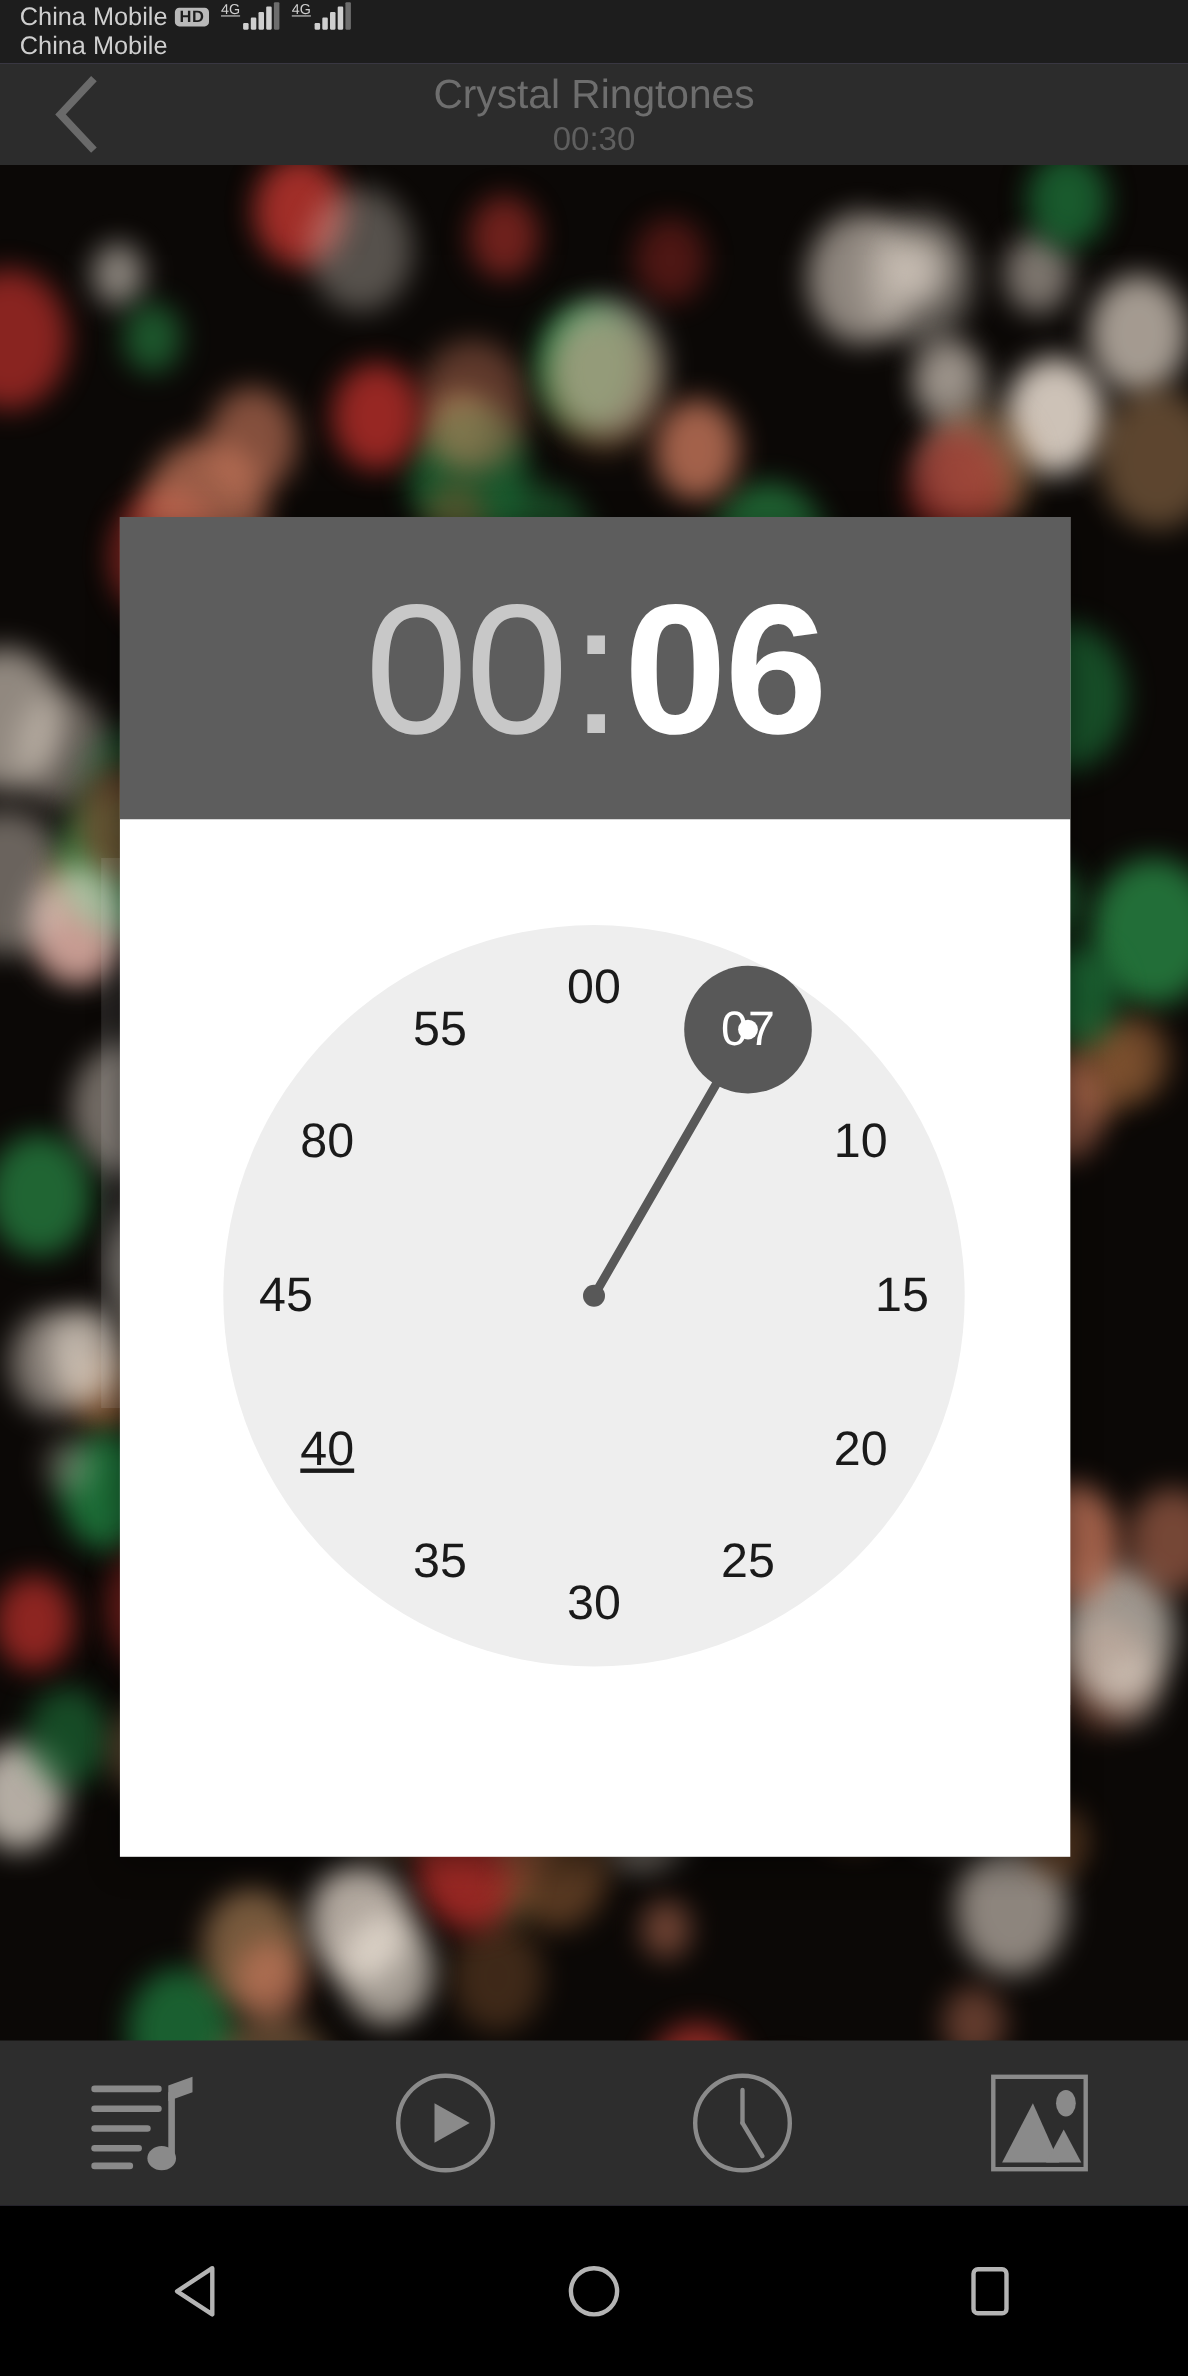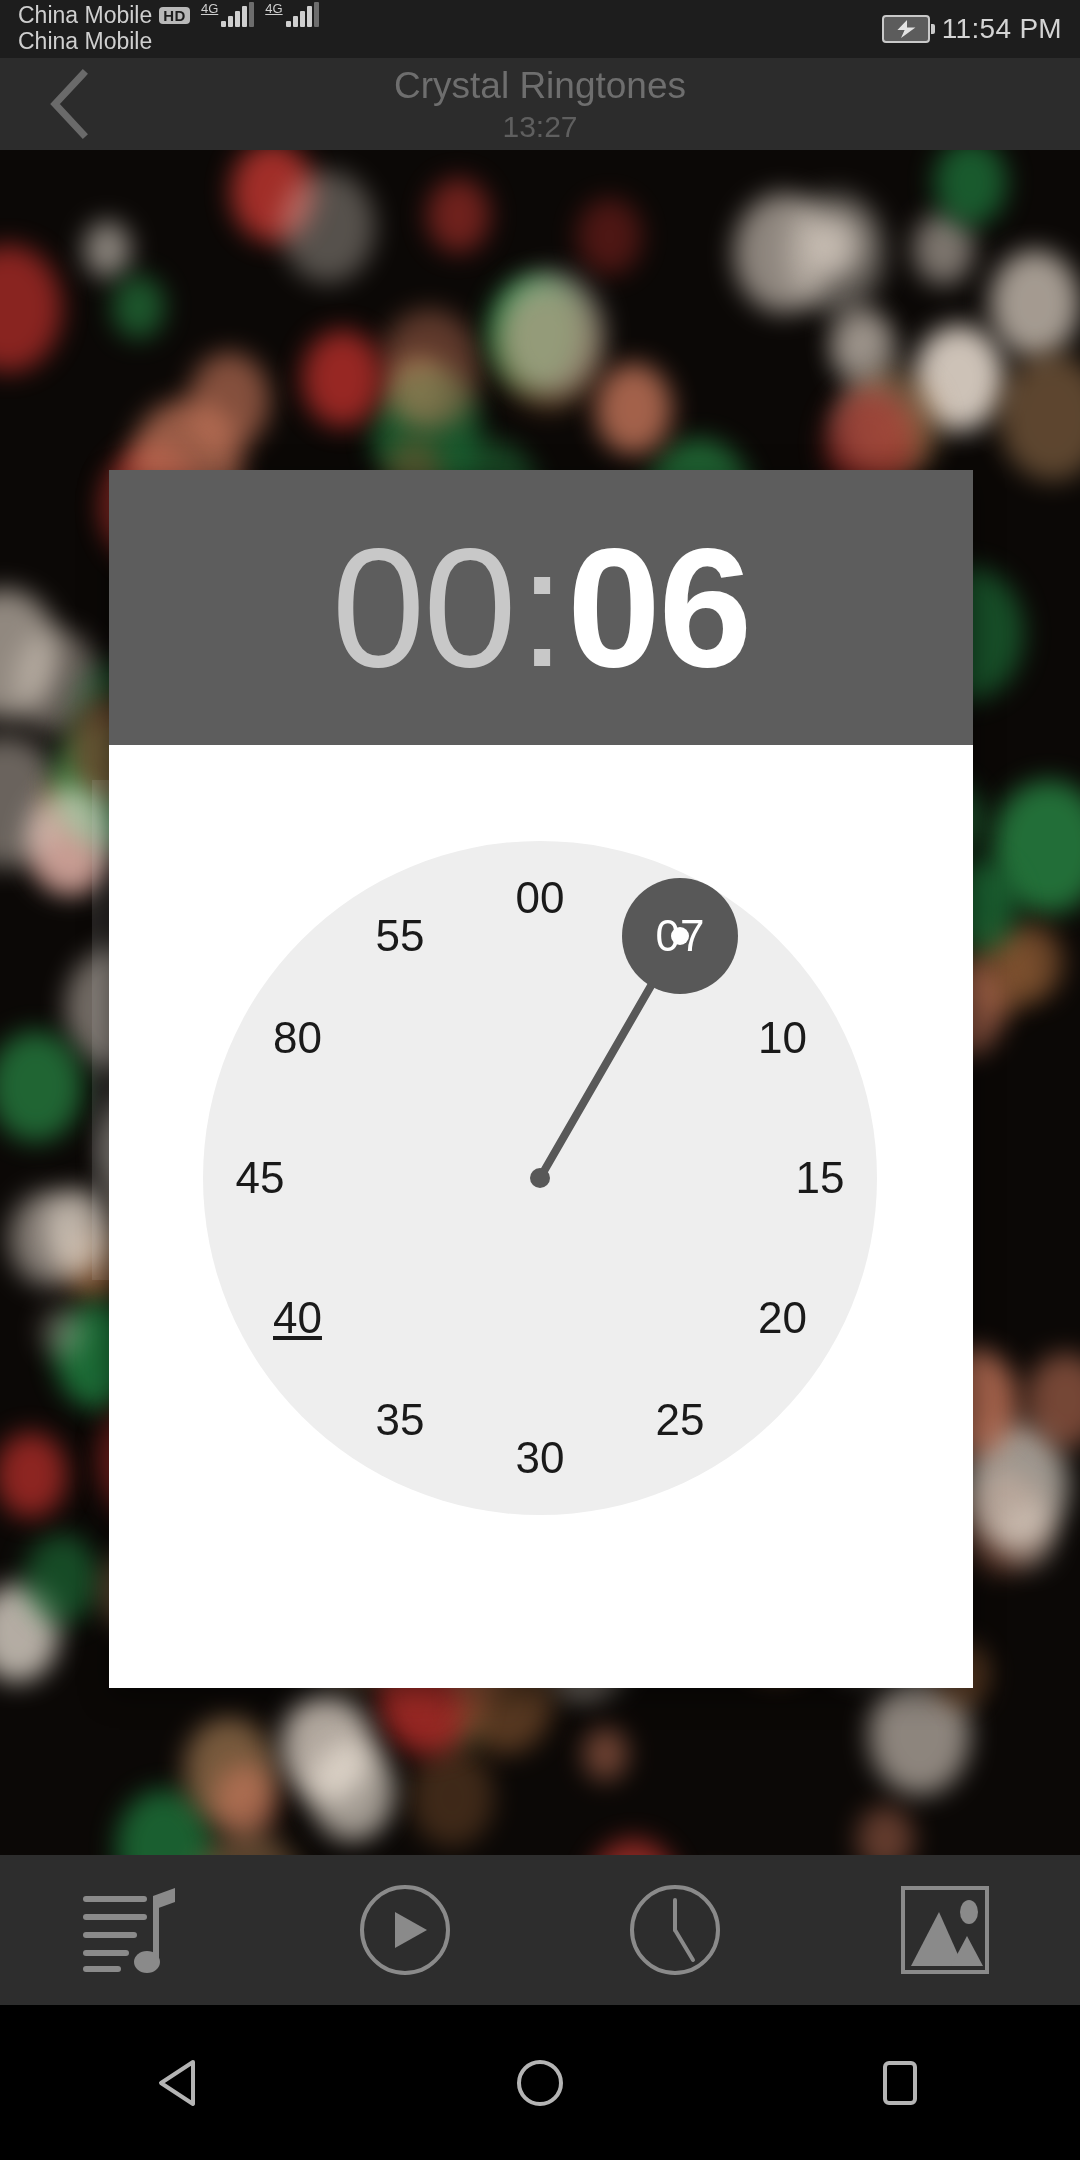--- a/index.html
+++ b/index.html
@@ -364,37 +364,31 @@
               <i></i>
               <i></i>
               <i></i>
               <i></i>
             </span>
         </span>
       </div>
       <div>China Mobile</div>
     </div>
 
-    <div id="status-right">
-      <span class="battery">
-          <span class="bolt"></span>
-        </span>
-      <span id="clock-time">11:54 PM</span>
-    </div>
   </div>
 
   <div id="title-bar">
     <div id="back-button">
       <svg width="46" height="72" viewBox="0 0 46 72">
         <polyline points="36,6 8,36 36,66" fill="none" stroke="#6a6a6a" stroke-width="7" stroke-linecap="square" stroke-linejoin="miter"></polyline>
       </svg>
     </div>
     <div id="title-stack">
       <div id="app-title">Crystal Ringtones</div>
-      <div id="app-subtitle">13:27</div>
+      <div id="app-subtitle">00:30</div>
     </div>
   </div>
 
   <div id="time-dialog">
 
     <div id="dialog-header">
       <div id="time-readout">
         <span id="hours-value">00</span>
         <span id="time-colon">:</span>
         <span id="minutes-value">06</span>

